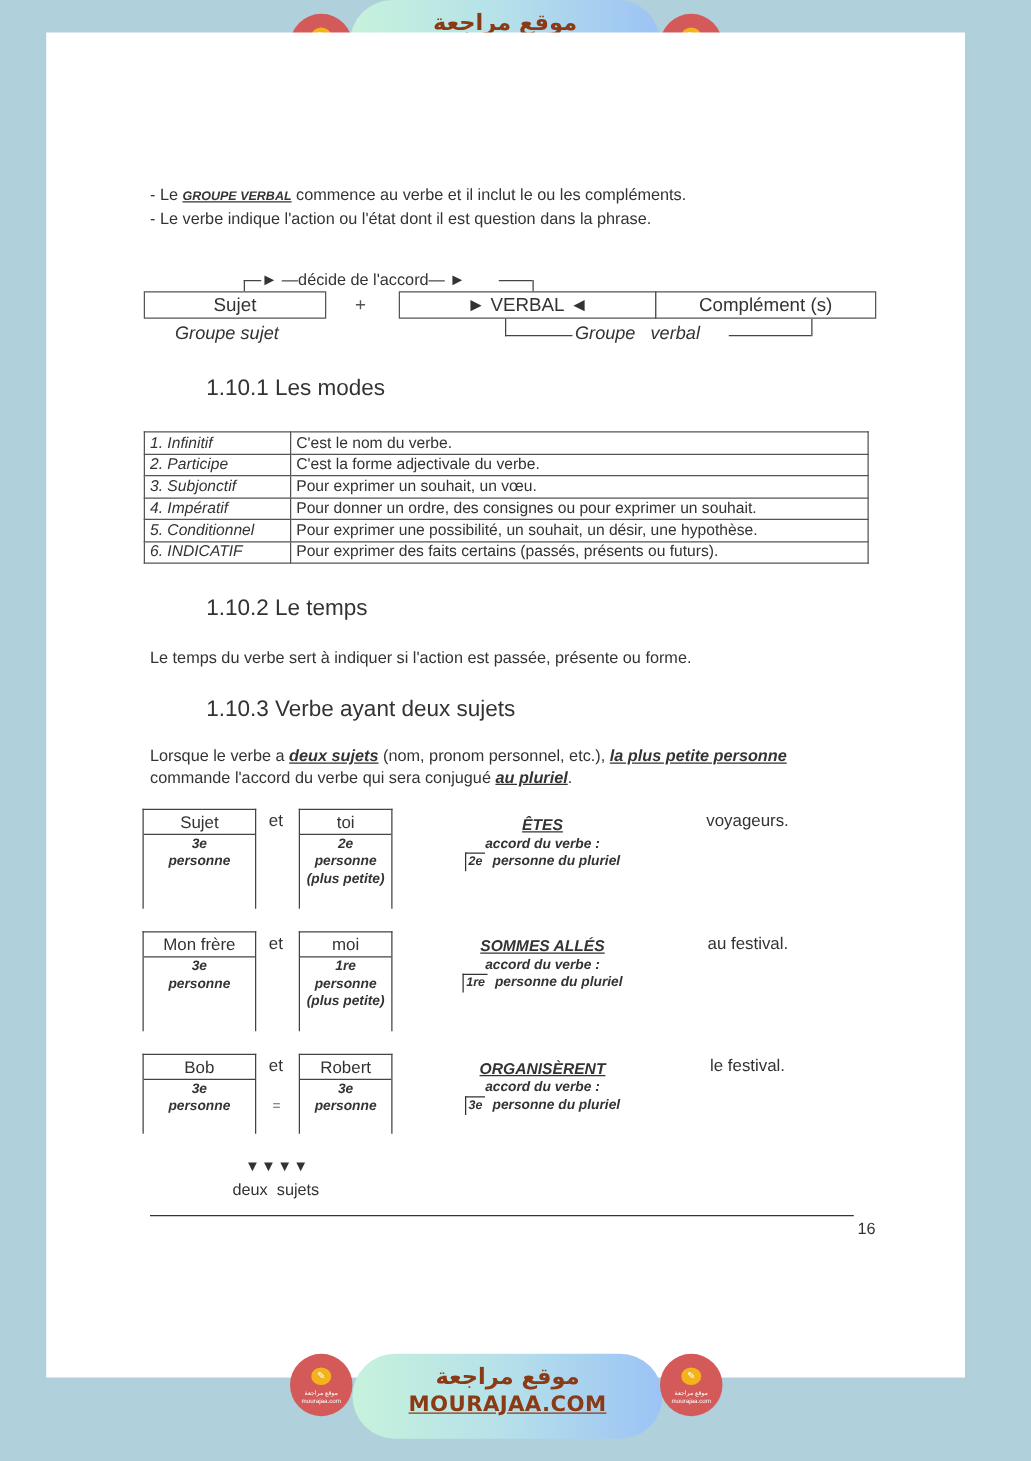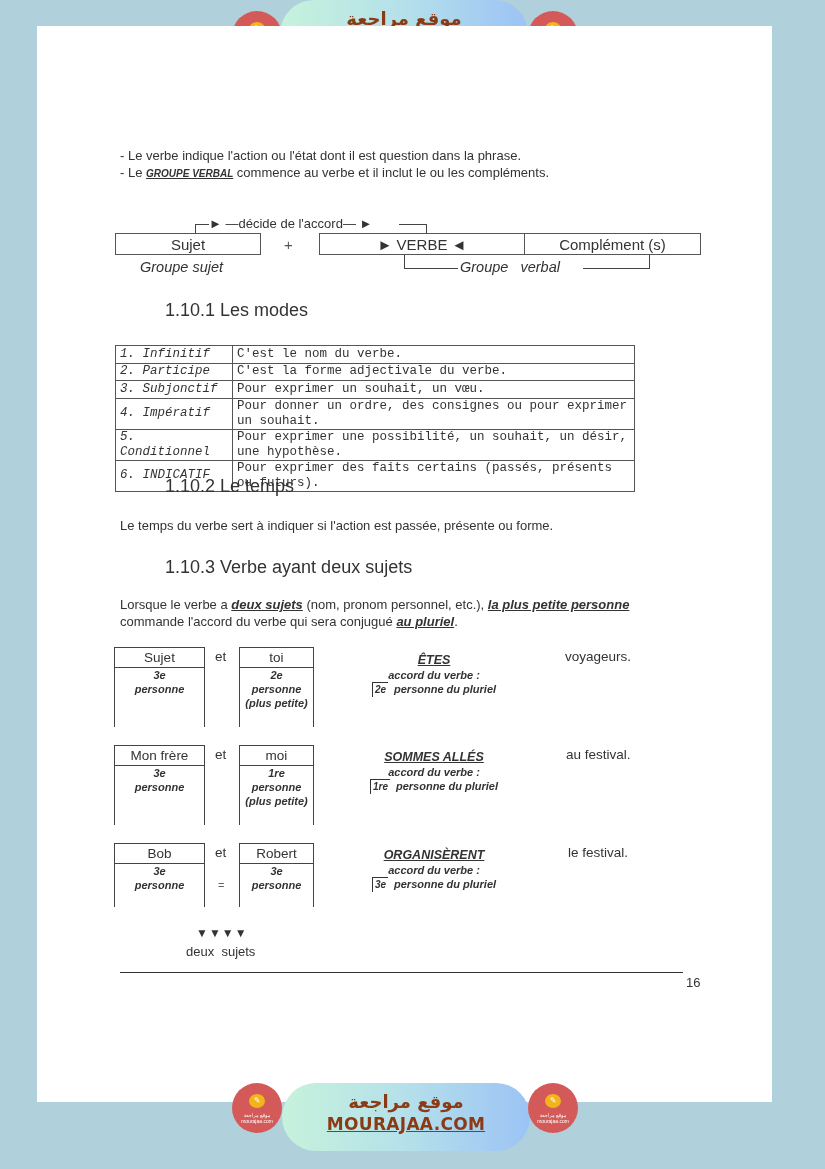--- a/index.html
+++ b/index.html
@@ -36,21 +36,21 @@
   h1 { margin:0; font-weight:normal; font-size:23px; color:#333; }
   .h2 { font-size:18px; color:#333; }
   .t { font-size:13px; color:#333; }
   .bu { font-weight:bold; font-style:italic; text-decoration:underline; }
 
   
   .box { position:absolute; border:1px solid #555; height:22px; box-sizing:border-box; text-align:center; font-size:15px; line-height:21px; color:#333; }
   .line { position:absolute; background:#444; }
 
   
-  table.modes { position:absolute; left:78px; top:319px; width:520px; border-collapse:collapse; font-size:12.5px; color:#333;font-family:Liberation Mono, monospace; }
+  table.modes { position:absolute; left:78px; top:319px; width:580px; border-collapse:collapse; font-size:12.5px; color:#333; }
   table.modes td { border:1px solid #555; padding:0 4px; height:16.5px; line-height:15px; }
   table.modes td.m { font-style:italic; width:108px; }
 
   
   .sbox { position:absolute; border:1px solid #444; border-bottom:none; box-sizing:border-box; }
   .sbox .head { border-bottom:1px solid #444; text-align:center; font-size:13.5px; line-height:19px; height:20px; box-sizing:border-box; color:#333; }
   .sbox .body { text-align:center; font-size:11px; font-style:italic; font-weight:bold; line-height:14px; color:#333; }
   .et { position:absolute; font-size:13.5px; color:#333; }
   .verbblock { position:absolute; width:150px; text-align:center; font-size:11px; font-style:italic; font-weight:bold; color:#333; line-height:14px; }
   .verbblock .v { font-size:12.5px; text-decoration:underline; line-height:16px; }
@@ -70,34 +70,34 @@
 </div>
 <div class="badge" style="left:528px;top:11px;">
   <div class="book">✎</div>
   <div class="cap">موقع مراجعة mourajaa.com</div>
 </div>
 
 <div class="page">
 
 
   <div class="abs t" style="left:83px;top:121px;line-height:17px;">
+    <div><span>- Le </span><span class="bu" style="font-size:10px;">GROUPE VERBAL</span><span> commence au verbe et il inclut le ou les compléments.</span></div>
     <div>- Le verbe indique l'action ou l'état dont il est question dans la phrase.</div>
-    <div><span>- Le </span><span class="bu" style="font-size:10px;">GROUPE VERBAL</span><span> commence au verbe et il inclut le ou les compléments.</span></div>
   </div>
 
   <div>
     <div class="line" style="left:158px;top:198px;width:1px;height:9px;"></div>
     <div class="line" style="left:158px;top:198px;width:14px;height:1px;"></div>
     <div class="abs" style="left:172px;top:190px;font-size:13px;color:#333;">► —<span>décide de l'accord</span>— ► </div>
     <div class="line" style="left:362px;top:198px;width:27px;height:1px;"></div>
     <div class="line" style="left:389px;top:198px;width:1px;height:9px;"></div>
 
     <div class="box" style="left:78px;top:207px;width:146px;">Sujet</div>
     <div class="abs" style="left:247px;top:210px;font-size:15px;color:#555;">+</div>
-    <div class="box" style="left:282px;top:207px;width:206px;">► <span style="font-variant:small-caps;">VERBE</span> ◄</div>
+    <div class="box" style="left:282px;top:207px;width:206px;">► <span style="font-variant:small-caps;">VERBAL</span> ◄</div>
     <div class="box" style="left:487px;top:207px;width:177px;">Complément (s)</div>
 
     <div class="abs" style="left:103px;top:233px;font-size:14.5px;font-style:italic;color:#333;">Groupe sujet</div>
     <div class="line" style="left:367px;top:229px;width:1px;height:14px;"></div>
     <div class="line" style="left:367px;top:242px;width:54px;height:1px;"></div>
     <div class="abs" style="left:423px;top:233px;font-size:14.5px;font-style:italic;color:#333;white-space:pre;">Groupe   verbal</div>
     <div class="line" style="left:546px;top:242px;width:66px;height:1px;"></div>
     <div class="line" style="left:612px;top:229px;width:1px;height:14px;"></div>
   </div>
 

